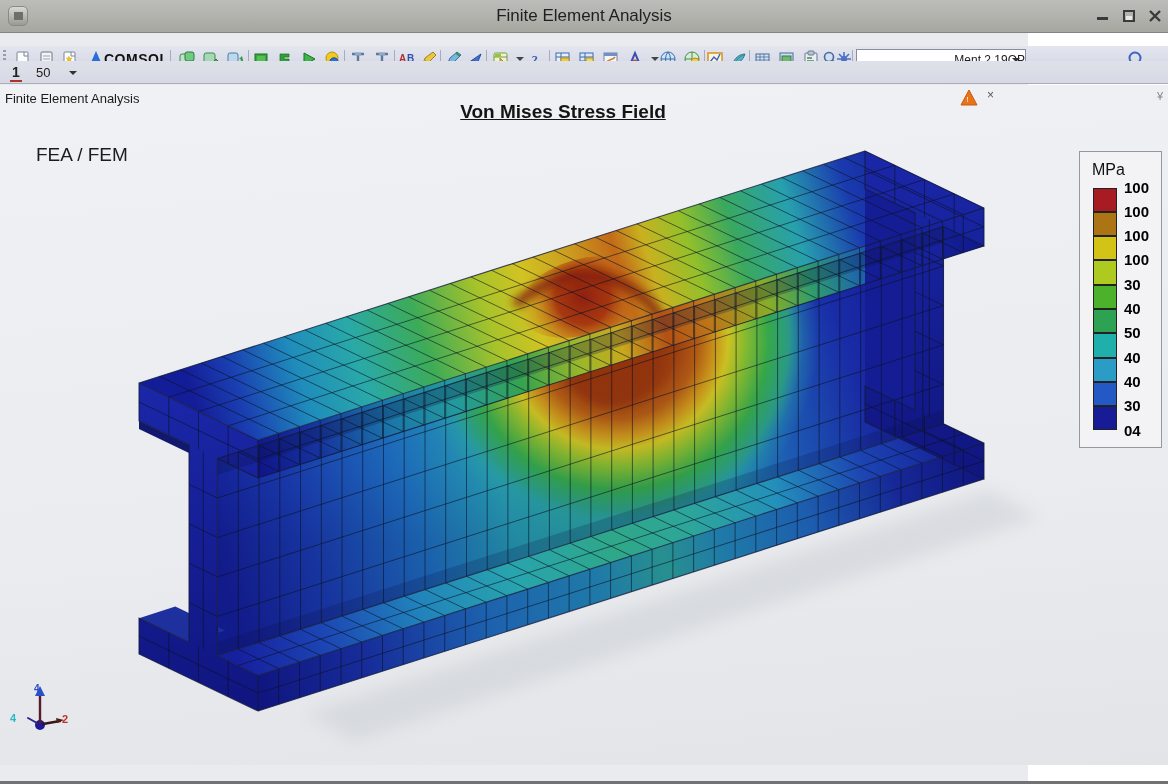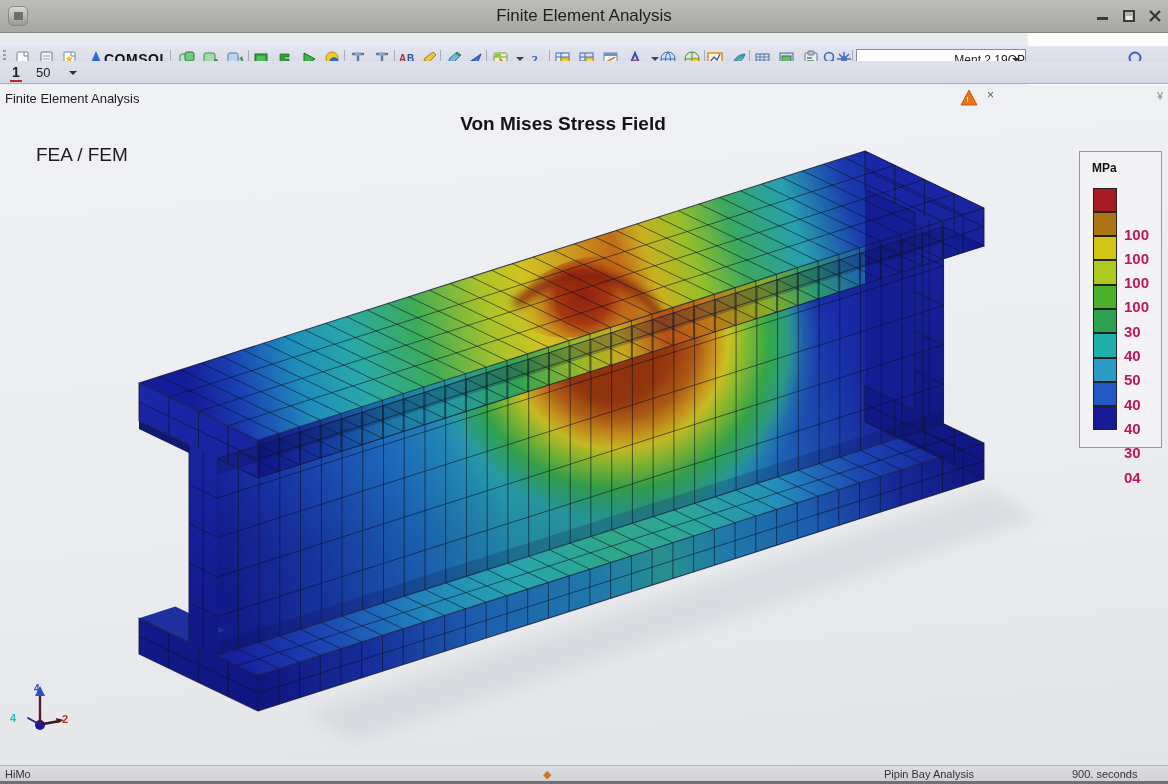--- a/index.html
+++ b/index.html
@@ -20,30 +20,30 @@
   border:1px solid #8a8ca0; font-size:12px; color:#222; padding:3px 0 0 6px; }
 #grip1 { position:absolute; left:3px; top:4px; width:3px; height:18px;
   background:repeating-linear-gradient(#9a9cae 0 2px, transparent 2px 4px); }
 #toolbar2 { position:absolute; left:0; top:61px; width:1168px; height:23px;
   background:linear-gradient(#dfe1ea,#d6d8e4); border-bottom:1px solid #aaacba; }
 #toolbar2 .num1 { position:absolute; left:10px; top:3px; font-size:14px; font-weight:bold; color:#222; border-bottom:2px solid #b03030; padding:0 2px; }
 #toolbar2 .fifty { position:absolute; left:36px; top:4px; font-size:13px; color:#222; }
 #canvas { position:absolute; left:0; top:85px; width:1168px; height:680px;
   background:linear-gradient(175deg,#f0f1f4 0%,#eaecef 60%,#e2e4e8 100%); }
 #fea-label { position:absolute; left:5px; top:6px; font-size:13px; color:#1c1c1c; }
-#vm-title { position:absolute; left:0; width:1126px; top:28px; text-align:center; font-size:19px; font-weight:bold; color:#141414; }
+#vm-title { position:absolute; left:0; width:1126px; top:16px; text-align:center; font-size:19px; font-weight:bold; color:#141414;text-decoration:underline; }
 #feafem { position:absolute; left:36px; top:59px; font-size:19px; color:#1c1c1c; }
 #warn { position:absolute; left:960px; top:4px; }
 #warnx { position:absolute; left:987px; top:3px; font-size:12px; color:#555; }
 #warny { position:absolute; left:1157px; top:5px; font-size:11px; color:#888; }
 #legend { position:absolute; left:1079px; top:66px; width:83px; height:297px;
   background:#f3f3f5; border:1px solid #96989e; }
-#legend .mpa { position:absolute; left:12px; top:9px; font-size:12px; font-weight:bold; color:#111; }
+#legend .mpa { position:absolute; left:12px; top:9px; font-size:16px; font-weight:normal; color:#111; }
 #legend .seg { position:absolute; left:13px; width:24px; height:24.3px; border:0.5px solid #222; }
-#legend .lab { position:absolute; left:44px; width:38px; font-size:15px; font-weight:bold; color:#be185d;margin-top:47px; }
+#legend .lab { position:absolute; left:44px; width:38px; font-size:15px; font-weight:bold; color:#000000; }
 #statusbar { position:absolute; left:0; top:765px; width:1168px; height:16px;
   background:linear-gradient(#dcdee2,#cfd1d7); border-top:1px solid #b2b4ba; font-size:11px; color:#333; }
 #statusbar span { position:absolute; top:2px; }
 #bottomstrip { position:absolute; left:0; top:781px; width:1168px; height:3px; background:#727274; }
 </style></head>
 <body>
 <div id="app">
 <div id="titlebar">
   <div class="ticon"></div>
   <div id="title">Finite Element Analysis</div>
@@ -414,19 +414,13 @@
 <div class="lab" style="top:99.4px">100</div>
 <div class="lab" style="top:123.7px">30</div>
 <div class="lab" style="top:148.0px">40</div>
 <div class="lab" style="top:172.3px">50</div>
 <div class="lab" style="top:196.6px">40</div>
 <div class="lab" style="top:220.9px">40</div>
 <div class="lab" style="top:245.2px">30</div>
 <div class="lab" style="top:269.5px">04</div>
   </div>
 </div>
-<div id="statusbar">
-  <span style="left:5px">HiMo</span>
-  <span style="left:543px;color:#d07818">◆</span>
-  <span style="left:884px">Pipin Bay Analysis</span>
-  <span style="left:1072px">900. seconds</span>
-</div>
 <div id="bottomstrip"></div>
 </div>
 </body></html>

